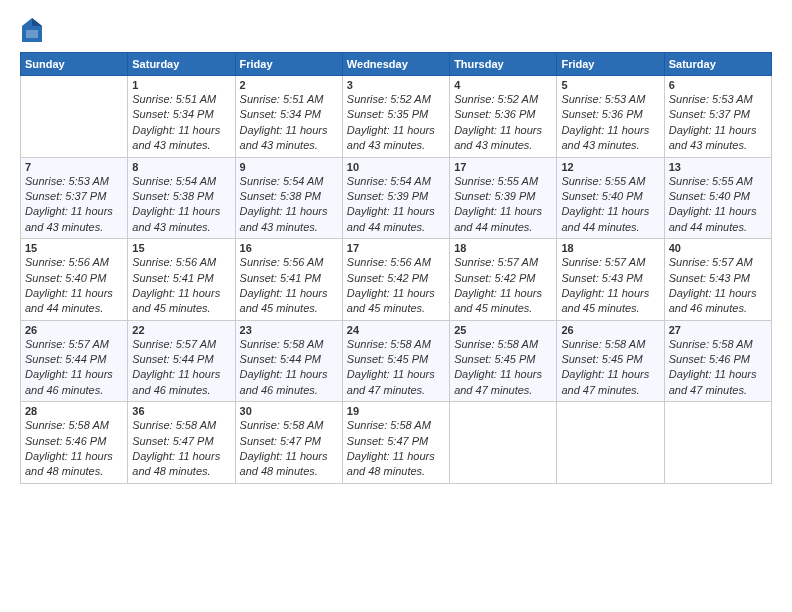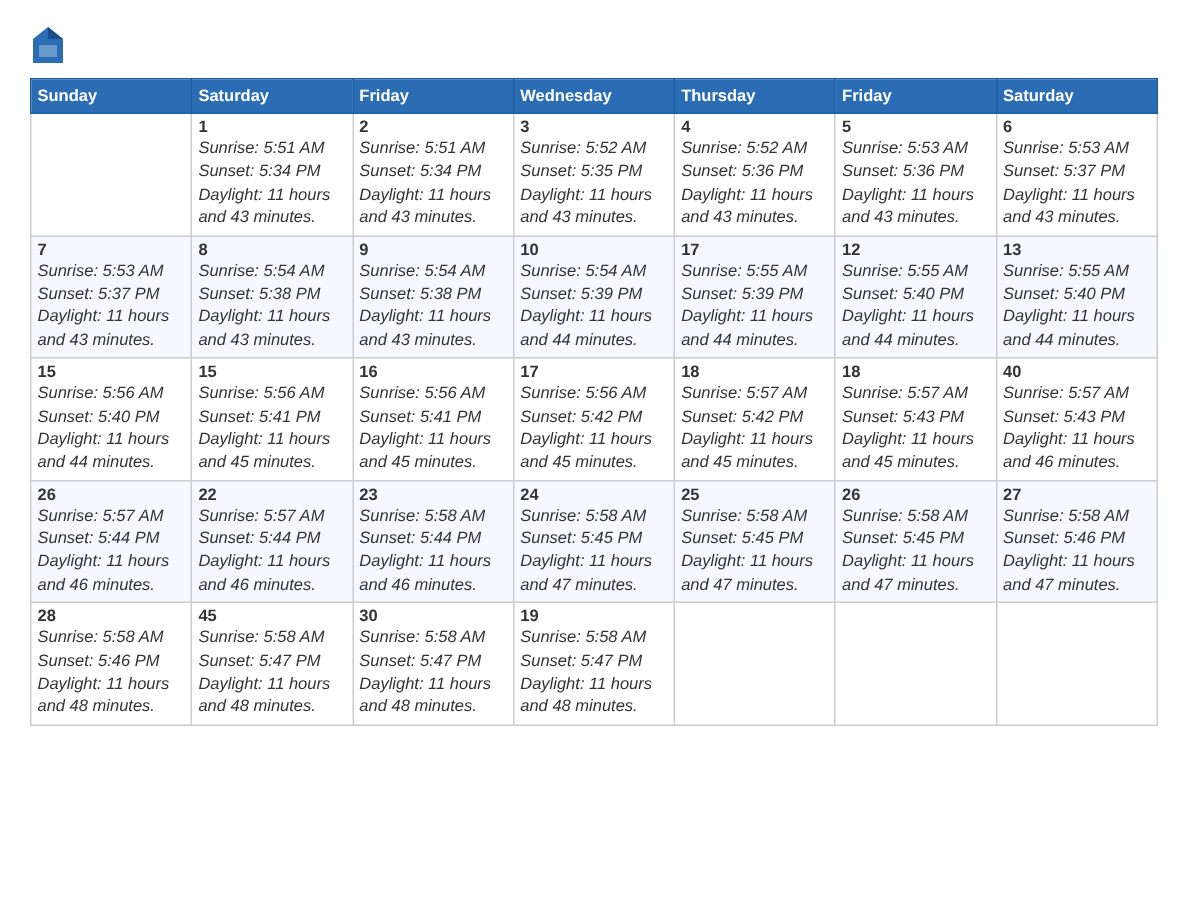--- a/index.html
+++ b/index.html
@@ -338,21 +338,21 @@
         </tr>
         <tr>
           <td>
             <span class="day-num">28</span>
             <div class="day-info" style="white-space: pre-line;">Sunrise: 5:58 AM
 Sunset: 5:46 PM
 Daylight: 11 hours
 and 48 minutes.</div>
           </td>
           <td>
-            <span class="day-num">45</span>
+            <span class="day-num">36</span>
             <div class="day-info" style="white-space: pre-line;">Sunrise: 5:58 AM
 Sunset: 5:47 PM
 Daylight: 11 hours
 and 48 minutes.</div>
           </td>
           <td>
             <span class="day-num">30</span>
             <div class="day-info" style="white-space: pre-line;">Sunrise: 5:58 AM
 Sunset: 5:47 PM
 Daylight: 11 hours

